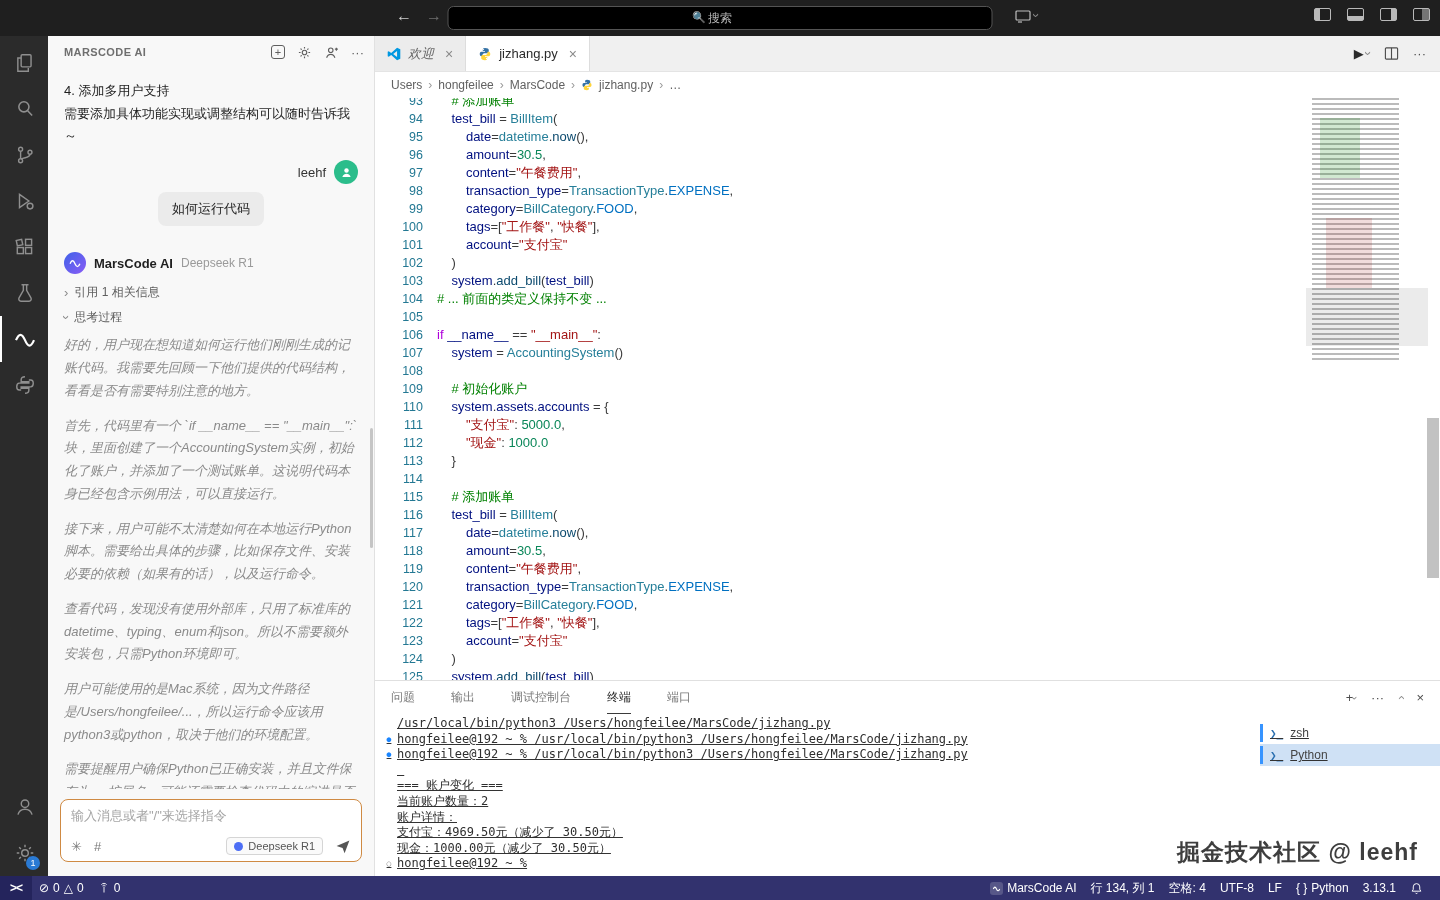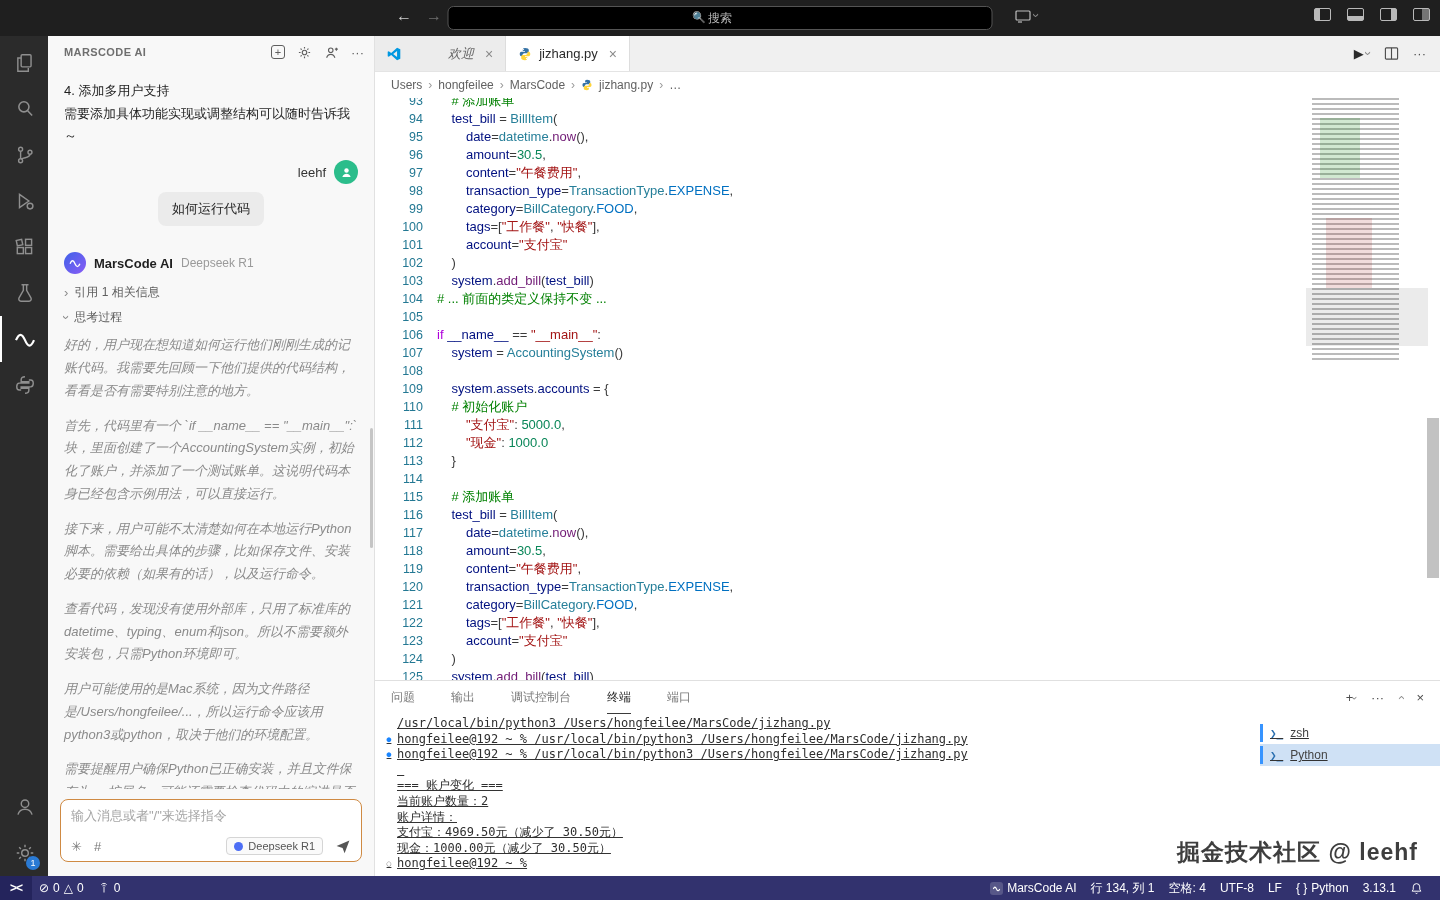--- a/index.html
+++ b/index.html
@@ -68,39 +68,39 @@
   .chat-toolbar .grow { flex:1; }
   .model-chip { display:flex; align-items:center; gap:5px; border:1px solid #d5d5d5; border-radius:4px; padding:2px 7px; font-size:11px; color:#555; background:#fafafa; }
   .chip-dot { width:9px; height:9px; border-radius:50%; background:#4c6ef5; }
 
   
   .editor-col { flex:1; min-width:0; display:flex; flex-direction:column; background:#ffffff; }
   .tabsrow { height:36px; flex:none; background:#f0f0f0; display:flex; align-items:stretch; border-bottom:1px solid #e4e4e4; }
   .tab { display:flex; align-items:center; gap:7px; padding:0 12px; font-size:13px; color:#6a6a6a; background:#ececec; border-right:1px solid #ddd; cursor:pointer; }
   .tab.active { background:#ffffff; color:#2b2b2b; }
   .tab .close { color:#8a8a8a; font-size:14px; margin-left:4px; }
-  .tab.preview .label { font-style:italic;margin-left:40px; }
+  .tab.preview .label { font-style:italic; }
   .tabs-actions { margin-left:auto; display:flex; align-items:center; gap:14px; padding:0 14px; color:#4d4d4d; }
   .run-btn { display:flex; align-items:center; gap:2px; color:#2a2a2a; }
   .breadcrumb { height:26px; flex:none; display:flex; align-items:center; gap:6px; padding:0 16px; font-size:12px; color:#616161; background:#fff; }
   .crumb-sep { color:#9a9a9a; }
 
   .code-area { flex:1; min-height:0; position:relative; display:flex; overflow:hidden; font-family:Liberation Sans, sans-serif; font-size:13px; }
   .codewrap { display:flex; margin-top:-6px; }
   .gutter { width:62px; text-align:right; color:#237893; flex:none; user-select:none; }
   .gutter .ln { height:18px; line-height:18px; padding-right:14px; font-size:12.5px; }
   .code-lines { flex:1; }
   .code-lines .cl { height:18px; line-height:18px; white-space:pre; }
   .tk-pl { color:#3b3b3b; }
   .tk-cm { color:#008000; }
   .tk-st { color:#a31515; }
   .tk-nu { color:#098658; }
   .tk-kw { color:#af00db; }
   .tk-cl { color:#267f99; }
-  .tk-fn { color:#701a75; }
+  .tk-fn { color:#0c4a6e; }
   .tk-vr { color:#001080; }
   .tk-en { color:#0070c1; }
 
   .minimap { position:absolute; top:0; right:16px; width:112px; height:262px;
     background-image:
       repeating-linear-gradient(180deg, rgba(60,60,60,.35) 0 2px, transparent 2px 5px);
     background-size:78% 100%; background-repeat:no-repeat; background-position:left top; }
   .minimap .tint-g { position:absolute; left:8px; top:20px; width:40px; height:60px; background:rgba(0,128,0,.18); }
   .minimap .tint-r { position:absolute; left:14px; top:120px; width:46px; height:70px; background:rgba(163,21,21,.15); }
   .minimap-slider { position:absolute; top:190px; left:-6px; right:-4px; height:58px; background:rgba(0,0,0,.08); }
@@ -421,22 +421,22 @@
               <div class="cl"><span class="tk-pl">        </span><span class="tk-vr">category</span><span class="tk-pl">=</span><span class="tk-cl">BillCategory</span><span class="tk-pl">.</span><span class="tk-en">FOOD</span><span class="tk-pl">,</span></div>
               <div class="cl"><span class="tk-pl">        </span><span class="tk-vr">tags</span><span class="tk-pl">=[</span><span class="tk-st">"工作餐"</span><span class="tk-pl">, </span><span class="tk-st">"快餐"</span><span class="tk-pl">],</span></div>
               <div class="cl"><span class="tk-pl">        </span><span class="tk-vr">account</span><span class="tk-pl">=</span><span class="tk-st">"支付宝"</span></div>
               <div class="cl"><span class="tk-pl">    )</span></div>
               <div class="cl"><span class="tk-pl">    </span><span class="tk-vr">system</span><span class="tk-pl">.</span><span class="tk-fn">add_bill</span><span class="tk-pl">(</span><span class="tk-vr">test_bill</span><span class="tk-pl">)</span></div>
               <div class="cl"><span class="tk-cm"># ... 前面的类定义保持不变 ...</span></div>
               <div class="cl">&nbsp;</div>
               <div class="cl"><span class="tk-kw">if</span><span class="tk-pl"> </span><span class="tk-vr">__name__</span><span class="tk-pl"> == </span><span class="tk-st">"__main__"</span><span class="tk-pl">:</span></div>
               <div class="cl"><span class="tk-pl">    </span><span class="tk-vr">system</span><span class="tk-pl"> = </span><span class="tk-cl">AccountingSystem</span><span class="tk-pl">()</span></div>
               <div class="cl">&nbsp;</div>
+              <div class="cl"><span class="tk-pl">    </span><span class="tk-cm"># 初始化账户</span></div>
               <div class="cl"><span class="tk-pl">    </span><span class="tk-vr">system</span><span class="tk-pl">.</span><span class="tk-vr">assets</span><span class="tk-pl">.</span><span class="tk-vr">accounts</span><span class="tk-pl"> = {</span></div>
-              <div class="cl"><span class="tk-pl">    </span><span class="tk-cm"># 初始化账户</span></div>
               <div class="cl"><span class="tk-pl">        </span><span class="tk-st">"支付宝"</span><span class="tk-pl">: </span><span class="tk-nu">5000.0</span><span class="tk-pl">,</span></div>
               <div class="cl"><span class="tk-pl">        </span><span class="tk-st">"现金"</span><span class="tk-pl">: </span><span class="tk-nu">1000.0</span></div>
               <div class="cl"><span class="tk-pl">    }</span></div>
               <div class="cl">&nbsp;</div>
               <div class="cl"><span class="tk-pl">    </span><span class="tk-cm"># 添加账单</span></div>
               <div class="cl"><span class="tk-pl">    </span><span class="tk-vr">test_bill</span><span class="tk-pl"> = </span><span class="tk-cl">BillItem</span><span class="tk-pl">(</span></div>
               <div class="cl"><span class="tk-pl">        </span><span class="tk-vr">date</span><span class="tk-pl">=</span><span class="tk-cl">datetime</span><span class="tk-pl">.</span><span class="tk-fn">now</span><span class="tk-pl">(),</span></div>
               <div class="cl"><span class="tk-pl">        </span><span class="tk-vr">amount</span><span class="tk-pl">=</span><span class="tk-nu">30.5</span><span class="tk-pl">,</span></div>
               <div class="cl"><span class="tk-pl">        </span><span class="tk-vr">content</span><span class="tk-pl">=</span><span class="tk-st">"午餐费用"</span><span class="tk-pl">,</span></div>
               <div class="cl"><span class="tk-pl">        </span><span class="tk-vr">transaction_type</span><span class="tk-pl">=</span><span class="tk-cl">TransactionType</span><span class="tk-pl">.</span><span class="tk-en">EXPENSE</span><span class="tk-pl">,</span></div>

